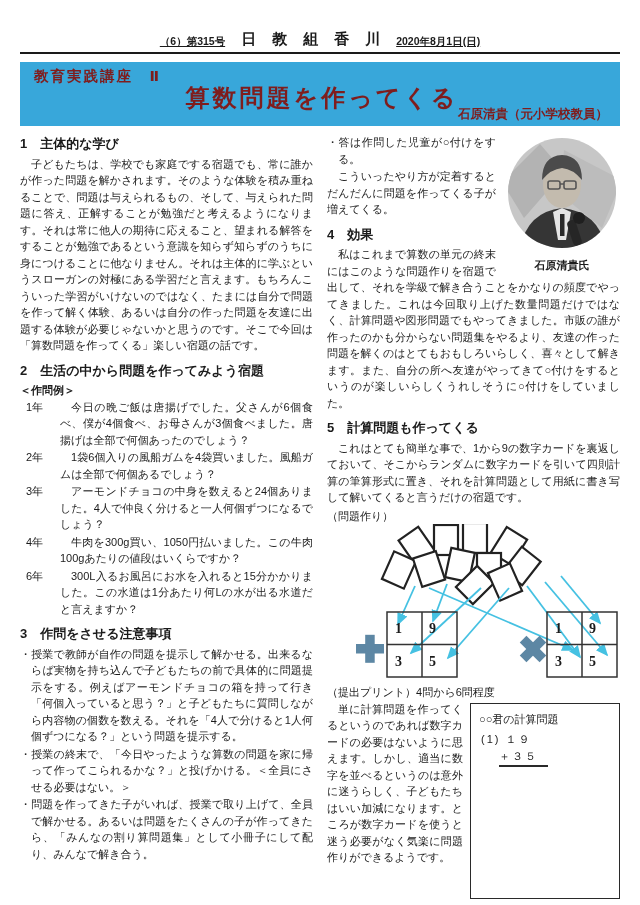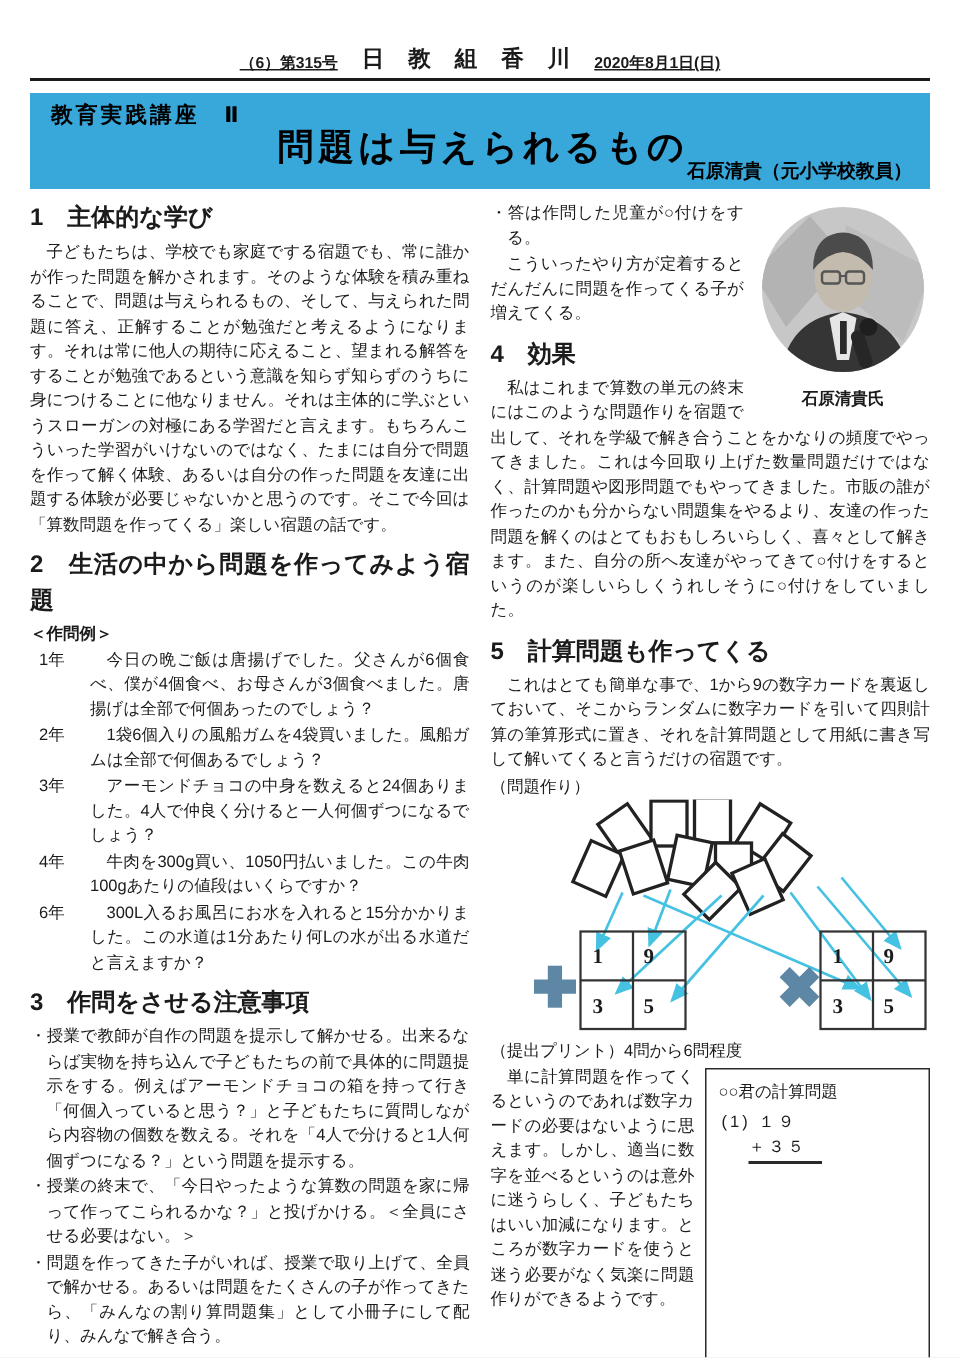--- a/index.html
+++ b/index.html
@@ -13,29 +13,29 @@
   
   .hdr {
     display:flex; justify-content:center; align-items:flex-end;
     border-bottom:2.5px solid #1a1a1a; padding:0 2px 3px 2px;
   }
   .hdr .issue, .hdr .date { font-size:10.5px; font-weight:bold; text-decoration:underline; }
   .hdr .masthead { font-size:15px; font-weight:bold; letter-spacing:16px; padding-left:16px; }
   
   .banner {
     margin-top:8px; height:64px; padding:5px 10px 4px 14px;
-    position:relative; color:#000000;
+    position:relative; color:#7f1d1d;
   }
   .banner .series { font-size:14.5px; font-weight:bold; letter-spacing:2px; }
   .banner .title  { text-align:center; font-size:24px; font-weight:bold; letter-spacing:3px; margin-top:-4px; }
   .banner .author { position:absolute; right:12px; bottom:3px; font-size:12.5px; font-weight:bold; }
   
   .cols { display:flex; gap:14px; margin-top:8px; }
   .col { width:293px; font-size:11px; line-height:1.5; text-align:justify; }
-  h3.sec { font-size:16px; font-weight:bold; margin:7px 0 2px 0; }
+  h3.sec { font-size:13px; font-weight:bold; margin:7px 0 2px 0; }
   h3.sec:first-child { margin-top:0; }
   p.body { text-indent:1em; }
   .subhead { font-weight:bold; }
   
   .ex { display:flex; margin:0 0 1px 6px; }
   .ex .grade { width:34px; flex-shrink:0; }
   .ex .extext { flex:1; text-indent:1em; text-align:justify; }
   
   .note { padding-left:11px; text-indent:-11px; margin-bottom:1px; }
   
@@ -63,21 +63,21 @@
 <div class="page">
 
   <div class="hdr">
     <span class="issue">（6）第315号</span>
     <span class="masthead">日教組香川</span>
     <span class="date">2020年8月1日(日)</span>
   </div>
 
   <div class="banner" style="background:#38a7da">
     <div class="series">教育実践講座　Ⅱ</div>
-    <div class="title">問題は与えられるもの</div>
+    <div class="title">算数問題を作ってくる</div>
     <div class="author">石原清貴（元小学校教員）</div>
   </div>
 
   <div class="cols">
 
     <div class="col">
       <h3 class="sec">1　主体的な学び</h3>
       <p class="body">子どもたちは、学校でも家庭でする宿題でも、常に誰かが作った問題を解かされます。そのような体験を積み重ねることで、問題は与えられるもの、そして、与えられた問題に答え、正解することが勉強だと考えるようになります。それは常に他人の期待に応えること、望まれる解答をすることが勉強であるという意識を知らず知らずのうちに身につけることに他なりません。それは主体的に学ぶというスローガンの対極にある学習だと言えます。もちろんこういった学習がいけないのではなく、たまには自分で問題を作って解く体験、あるいは自分の作った問題を友達に出題する体験が必要じゃないかと思うのです。そこで今回は「算数問題を作ってくる」楽しい宿題の話です。</p>
 
       <h3 class="sec">2　生活の中から問題を作ってみよう宿題</h3>

